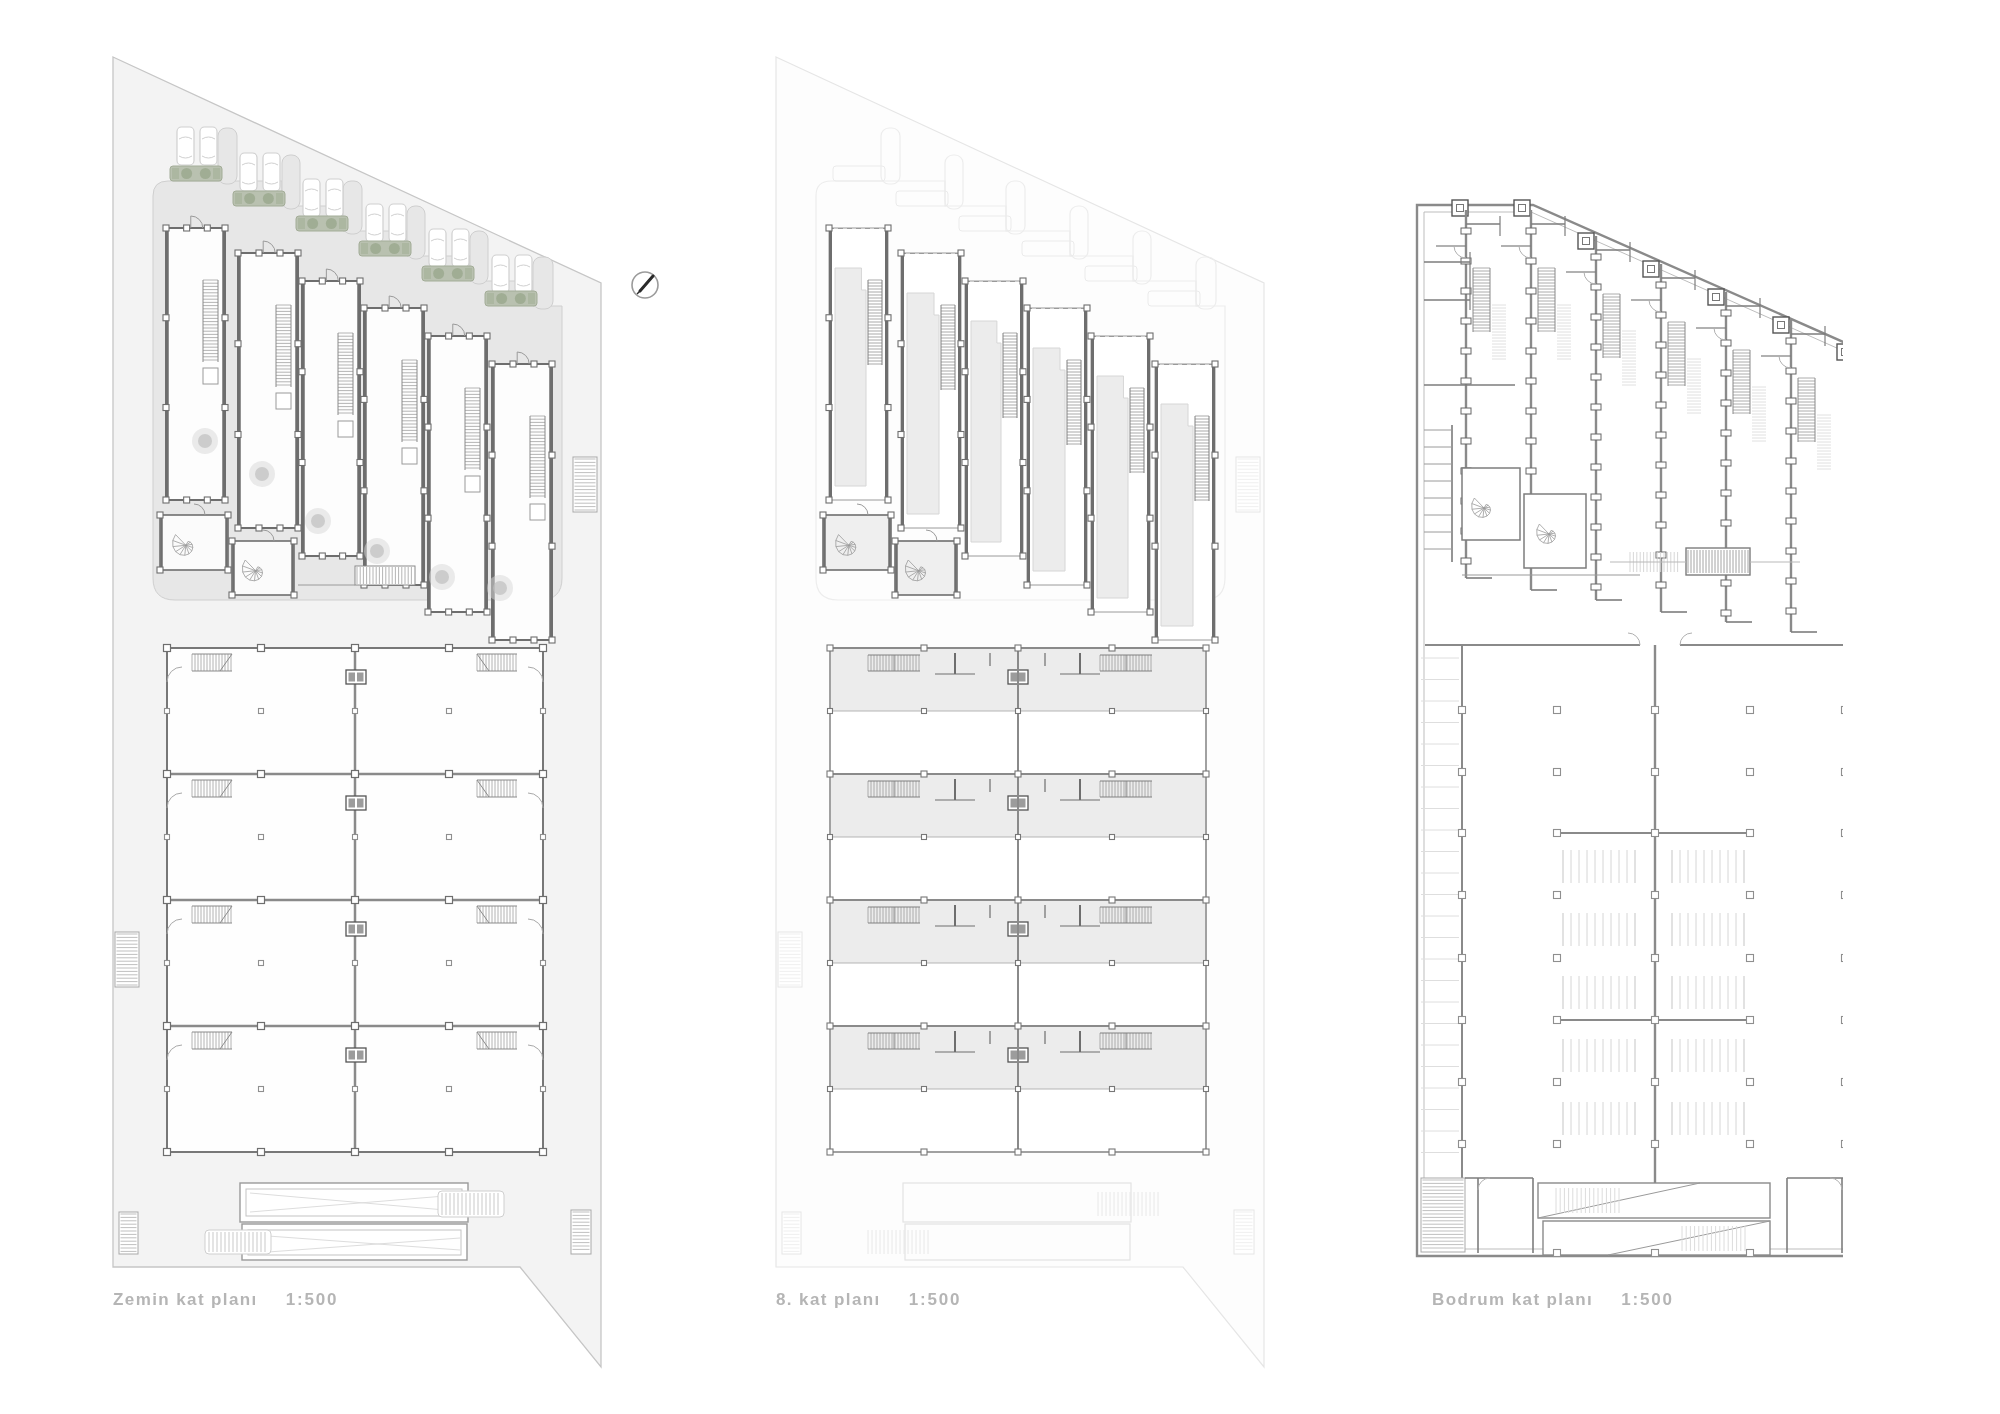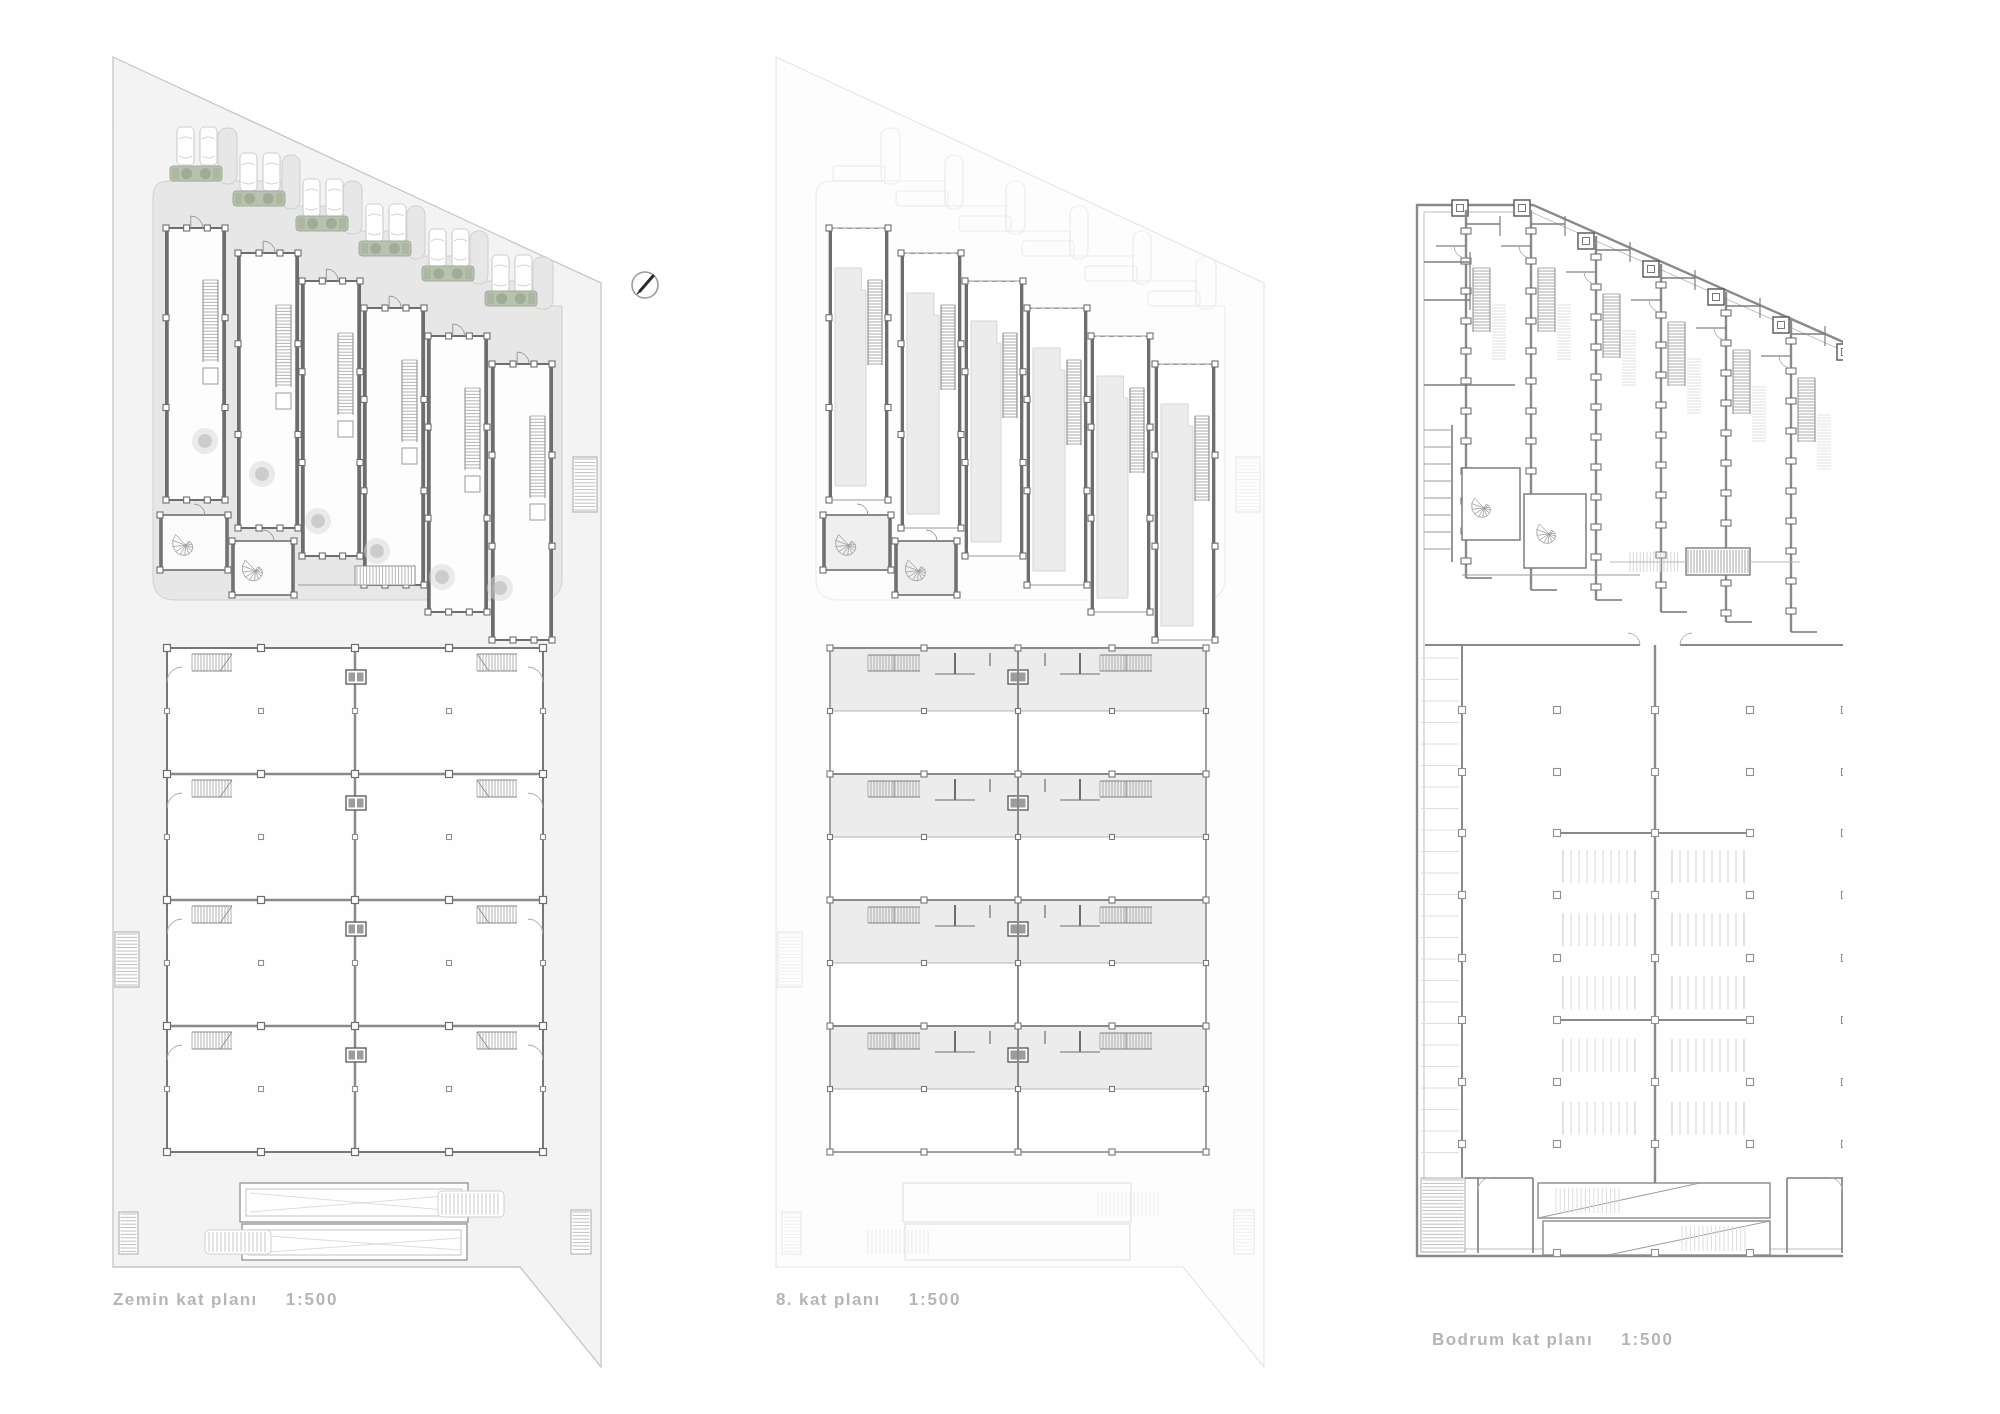--- a/index.html
+++ b/index.html
@@ -4,21 +4,21 @@
 <style>
   html,body{margin:0;padding:0;background:#ffffff;}
   .sheet{position:relative;width:1843px;height:1414px;background:#ffffff;overflow:hidden;
          font-family:"Liberation Sans",sans-serif;}
   .sheet svg{position:absolute;left:0;top:0;}
   .plan-label{position:absolute;font-weight:bold;font-size:17px;letter-spacing:1.4px;
               color:var(--label-color,#b5b5b5);white-space:nowrap;}
   .plan-label .s{margin-left:28px;letter-spacing:1.8px;}
   #label-zemin{left:113px;top:1290px;}
   #label-kat1{left:776px;top:1290px;}
-  #label-bodrum{left:1432px;top:1330px;}
+  #label-bodrum{left:1432px;top:1290px;}
 </style>
 </head>
 <body>
 
 <div class="sheet">
   <svg id="plans-svg" viewBox="0 0 2000 1414" width="2000" height="1414">
       <g>
         <g>
           <path d="M113,57 L601,283 L601,1367 L520,1267 L113,1267 Z" fill="#f3f3f3" stroke="#c6c6c6" stroke-width="1.3"></path>
         </g>

